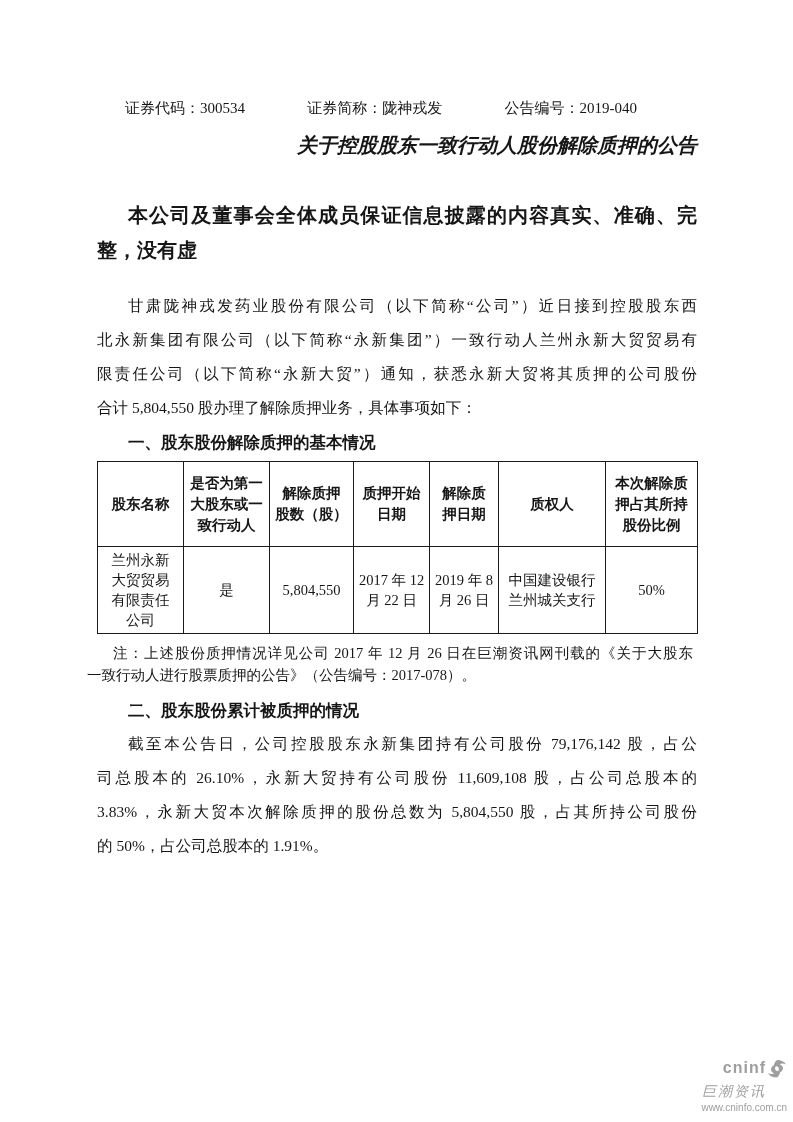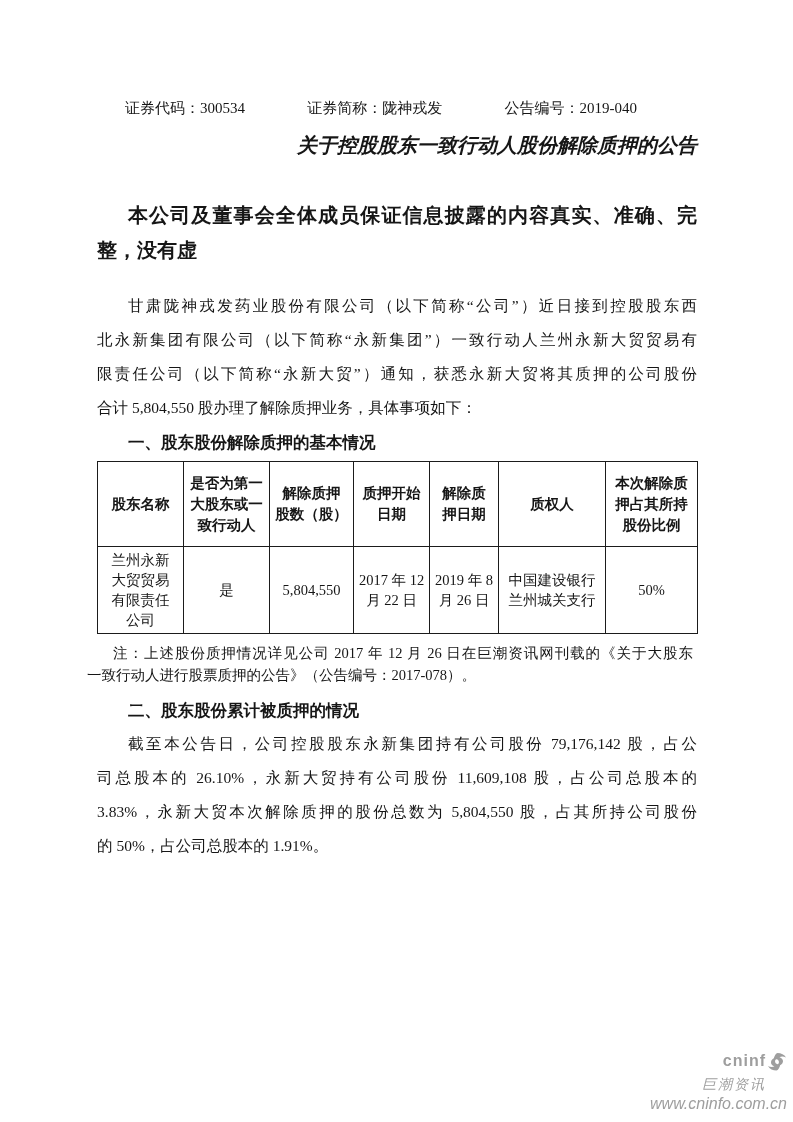--- a/index.html
+++ b/index.html
@@ -94,21 +94,21 @@
   
   .cninfo{
     position:absolute;right:6px;bottom:9px;
     display:flex;flex-direction:column;align-items:flex-end;
     color:#9e9e9e;
     font-family:"Liberation Sans","DejaVu Sans",sans-serif;
   }
   .cninfo .row1{display:flex;gap:1px;}
   .cninfo .wordmark{font-weight:bold;font-size:16px;letter-spacing:1px;line-height:16px;}
   .cninfo .cn-name{font-size:14px;letter-spacing:2px;margin:1px 21px 0 0;font-style:italic;}
-  .cninfo .url{font-size:16px;margin-top:1px;font-style:italic;}
+  .cninfo .url{font-size:10px;margin-top:1px;}
 </style>
 </head>
 <body>
 
 <div class="page">
   <div class="content">
 
     <div class="doc-header">
       <span>证券代码：300534</span>
       <span>证券简称：陇神戎发</span>

